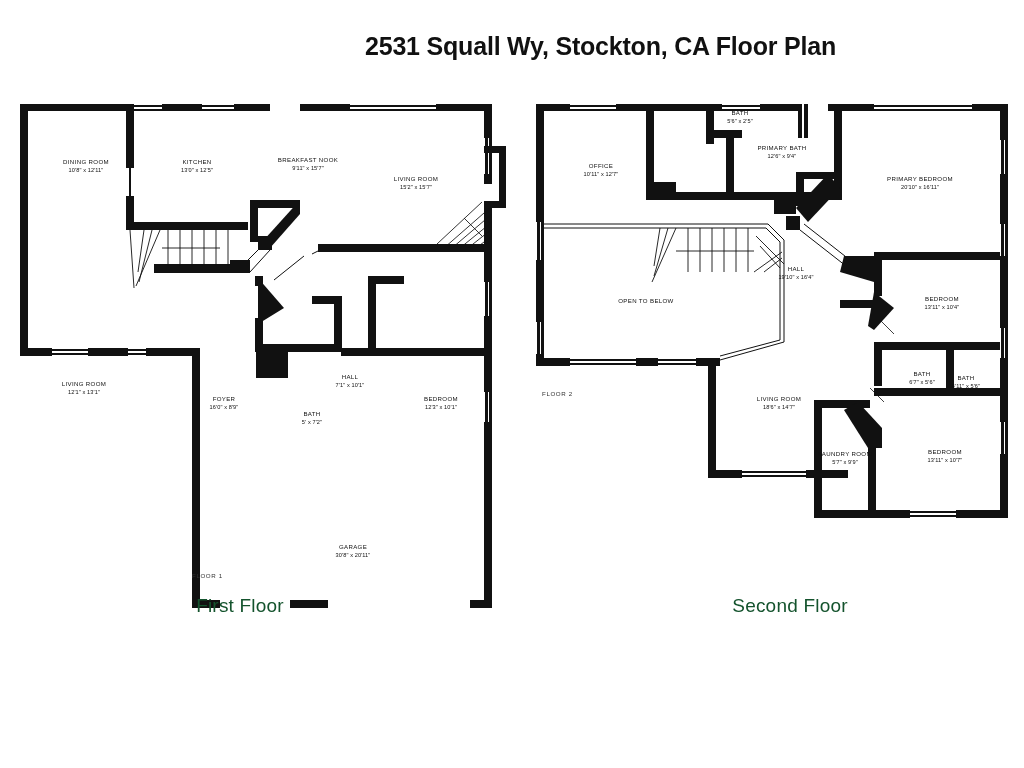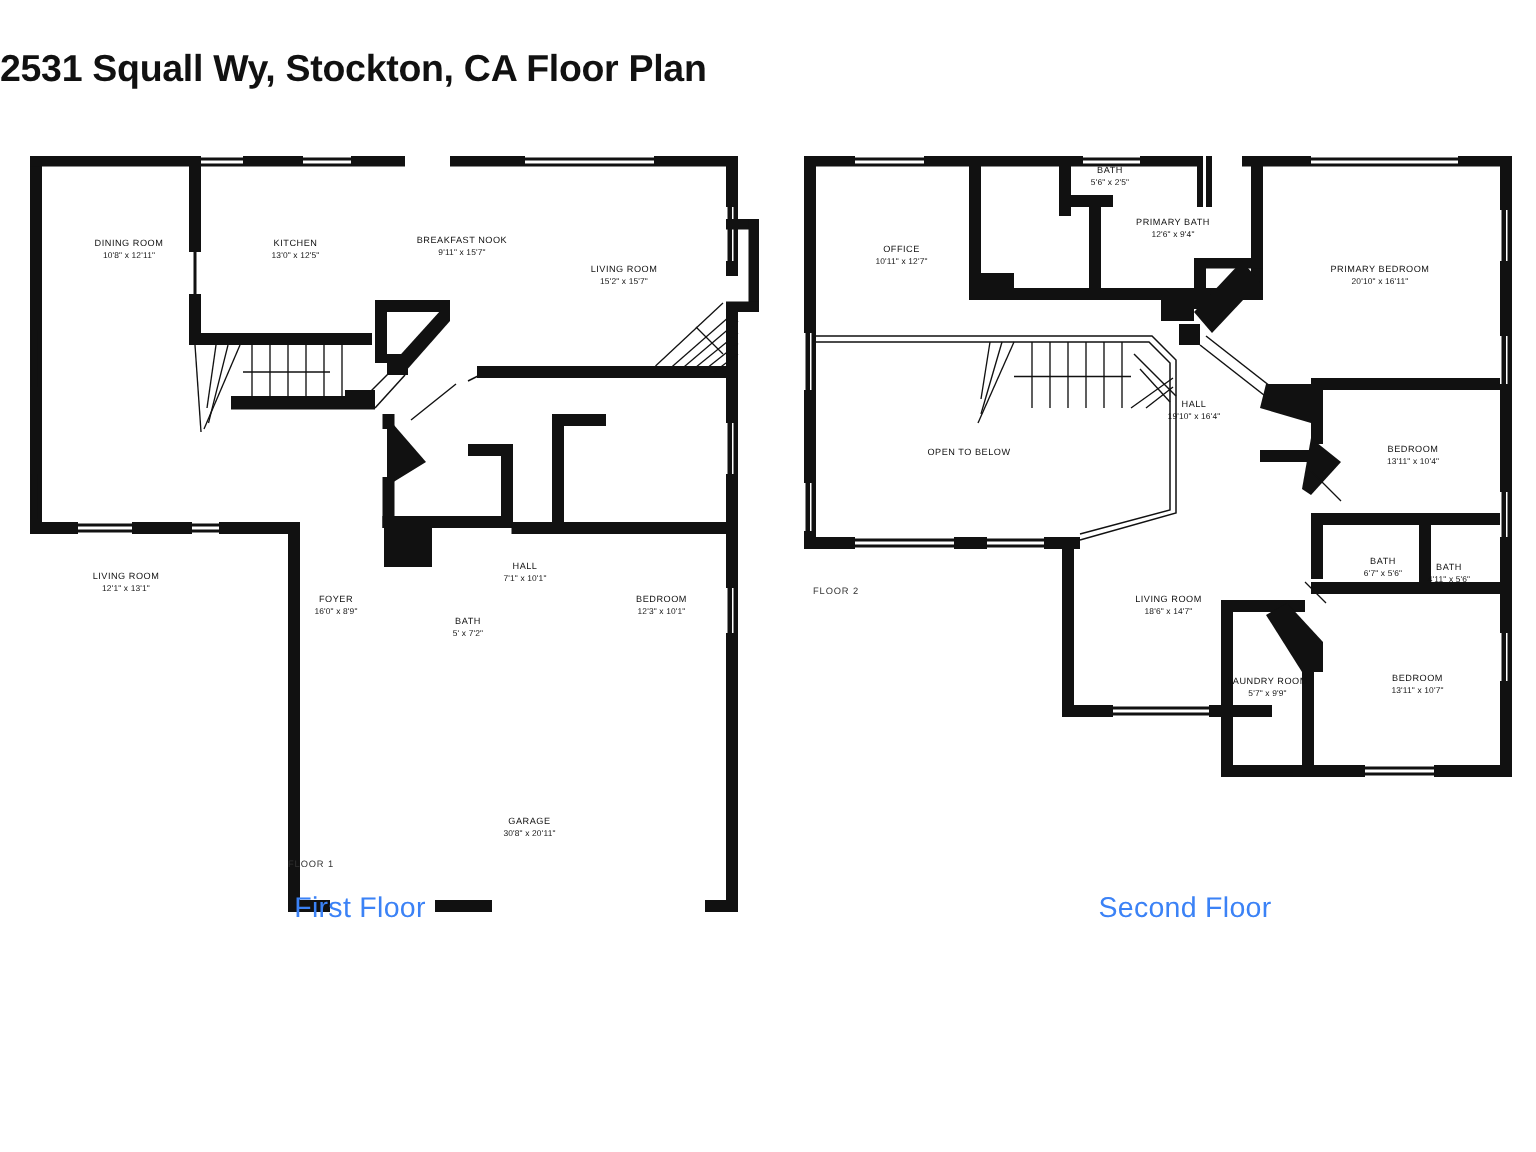--- a/index.html
+++ b/index.html
@@ -5,41 +5,41 @@
   html,body{margin:0;padding:0;}
   body{
     width:1024px;height:768px;background:#ffffff;
     font-family:"Liberation Sans", sans-serif;
     color:#111;overflow:hidden;position:relative;
   }
   .page{position:absolute;inset:0;}
 
   
   .title{
-    position:absolute;top:32px;left:0;width:836px;text-align:left;
+    position:absolute;top:32px;left:0;width:836px;text-align:right;
     font-size:25px;font-weight:bold;letter-spacing:-0.2px;color:#111;
   }
 
   
   .plan{position:absolute;}
   #plan-first{left:12px;top:96px;width:500px;height:500px;}
   #plan-second{left:528px;top:96px;width:500px;height:440px;}
   .plan svg{display:block;width:100%;height:100%;overflow:visible;}
 
   
   .rm-name{font-family:"Liberation Sans",sans-serif;font-size:6.1px;
            fill:#111;text-anchor:middle;letter-spacing:0.35px;}
   .rm-dim {font-family:"Liberation Sans",sans-serif;font-size:5.6px;
            fill:#111;text-anchor:middle;letter-spacing:0.1px;}
   .floor-tag{font-family:"Liberation Sans",sans-serif;font-size:6.2px;
            fill:#333;letter-spacing:0.6px;}
 
   
   .floor-caption{
-    position:absolute;font-size:19px;color:#3b82f6;font-weight:normal;
+    position:absolute;font-size:19px;color:#14532d;font-weight:normal;
     letter-spacing:0.2px;
   }
   #cap-first{left:0;top:595px;width:480px;text-align:center;}
   #cap-second{left:545px;top:595px;width:490px;text-align:center;}
 
   
   .footer{position:absolute;left:0;top:628px;width:1024px;height:140px;}
 </style>
 </head>
 <body>

